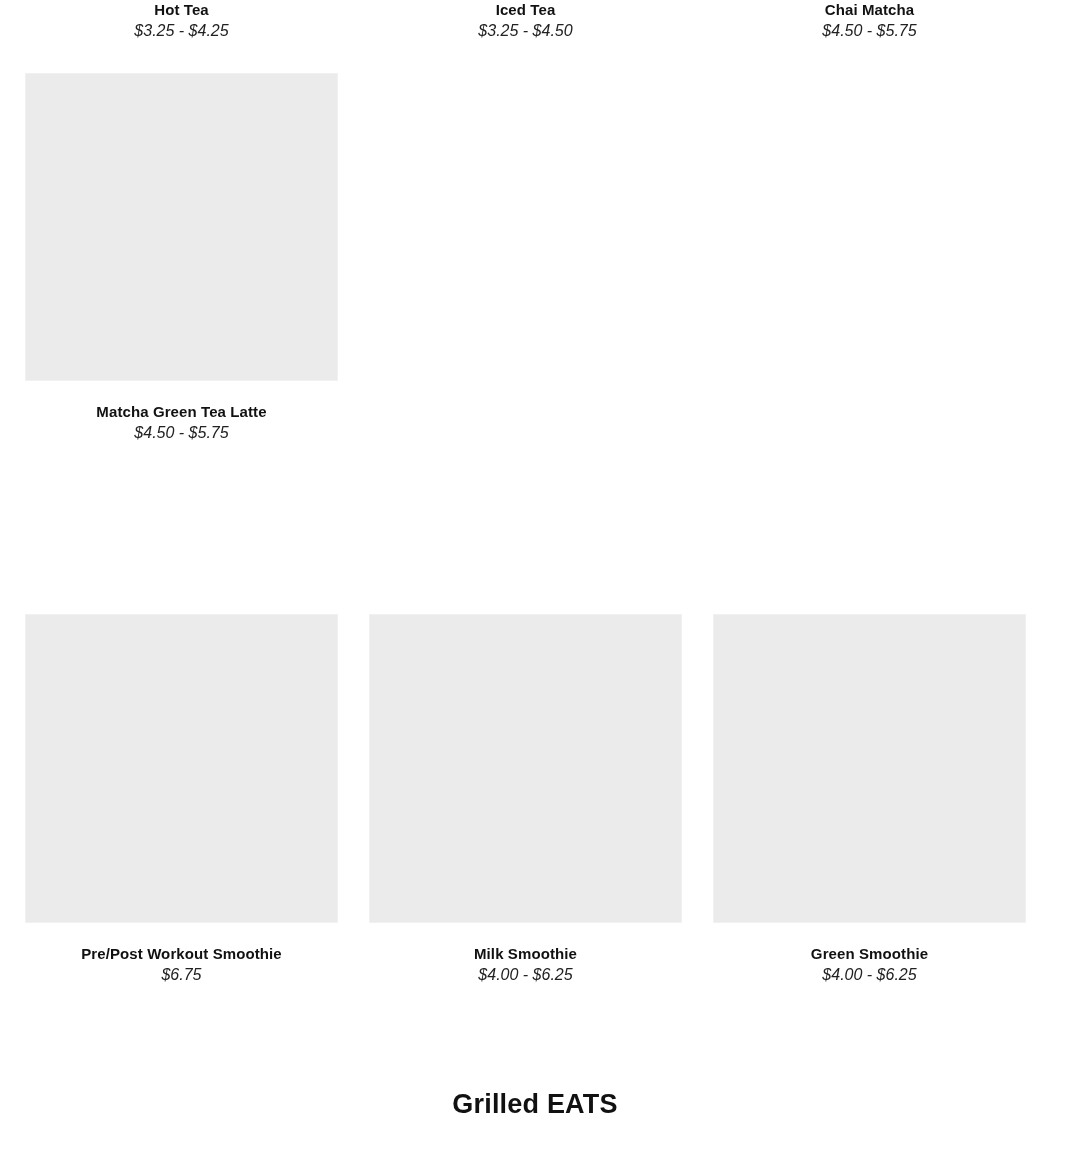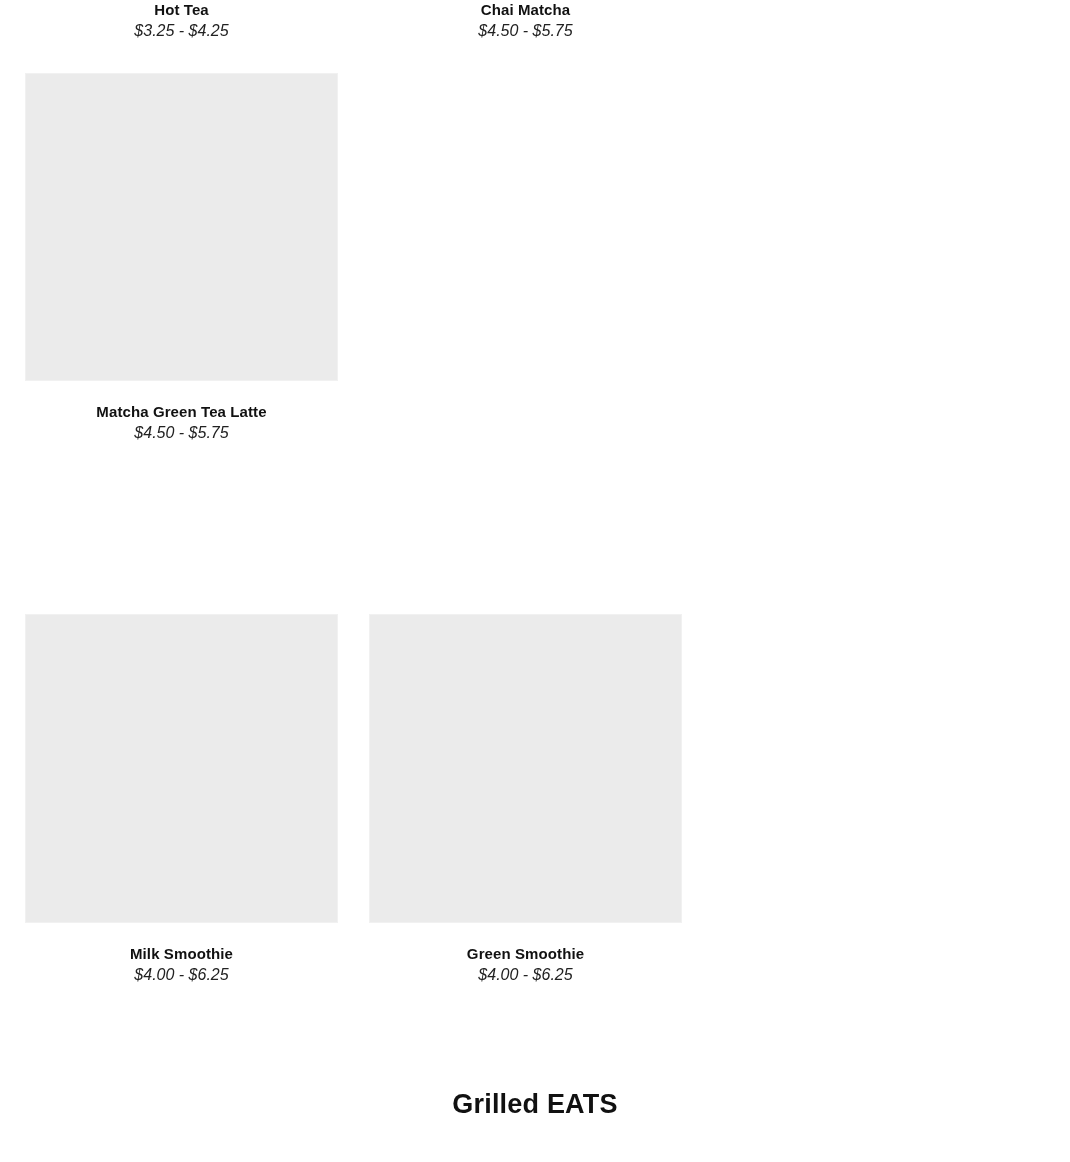--- a/index.html
+++ b/index.html
@@ -84,20 +84,24 @@
 <body>
 
 <div class="page">
 
   <div class="grid row-partial">
     <div class="cell">
       <div class="title">Hot Tea</div>
       <div class="price">$3.25 - $4.25</div>
     </div>
     <div class="cell">
+      <div class="title">Iced Tea</div>
+      <div class="price">$3.25 - $4.50</div>
+    </div>
+    <div class="cell">
       <div class="title">Chai Matcha</div>
       <div class="price">$4.50 - $5.75</div>
     </div>
   </div>
 
   <div class="spacer-1"></div>
 
   <div class="grid">
     <div class="cell">
       <div class="thumb"></div>
@@ -108,20 +112,25 @@
   </div>
 
   <div style="height:125px"></div>
 
 
   <div style="height:47px"></div>
 
   <div class="grid">
     <div class="cell">
       <div class="thumb tall"></div>
+      <div class="title">Pre/Post Workout Smoothie</div>
+      <div class="price">$6.75</div>
+    </div>
+    <div class="cell">
+      <div class="thumb tall"></div>
       <div class="title">Milk Smoothie</div>
       <div class="price">$4.00 - $6.25</div>
     </div>
     <div class="cell">
       <div class="thumb tall"></div>
       <div class="title">Green Smoothie</div>
       <div class="price">$4.00 - $6.25</div>
     </div>
   </div>
 

